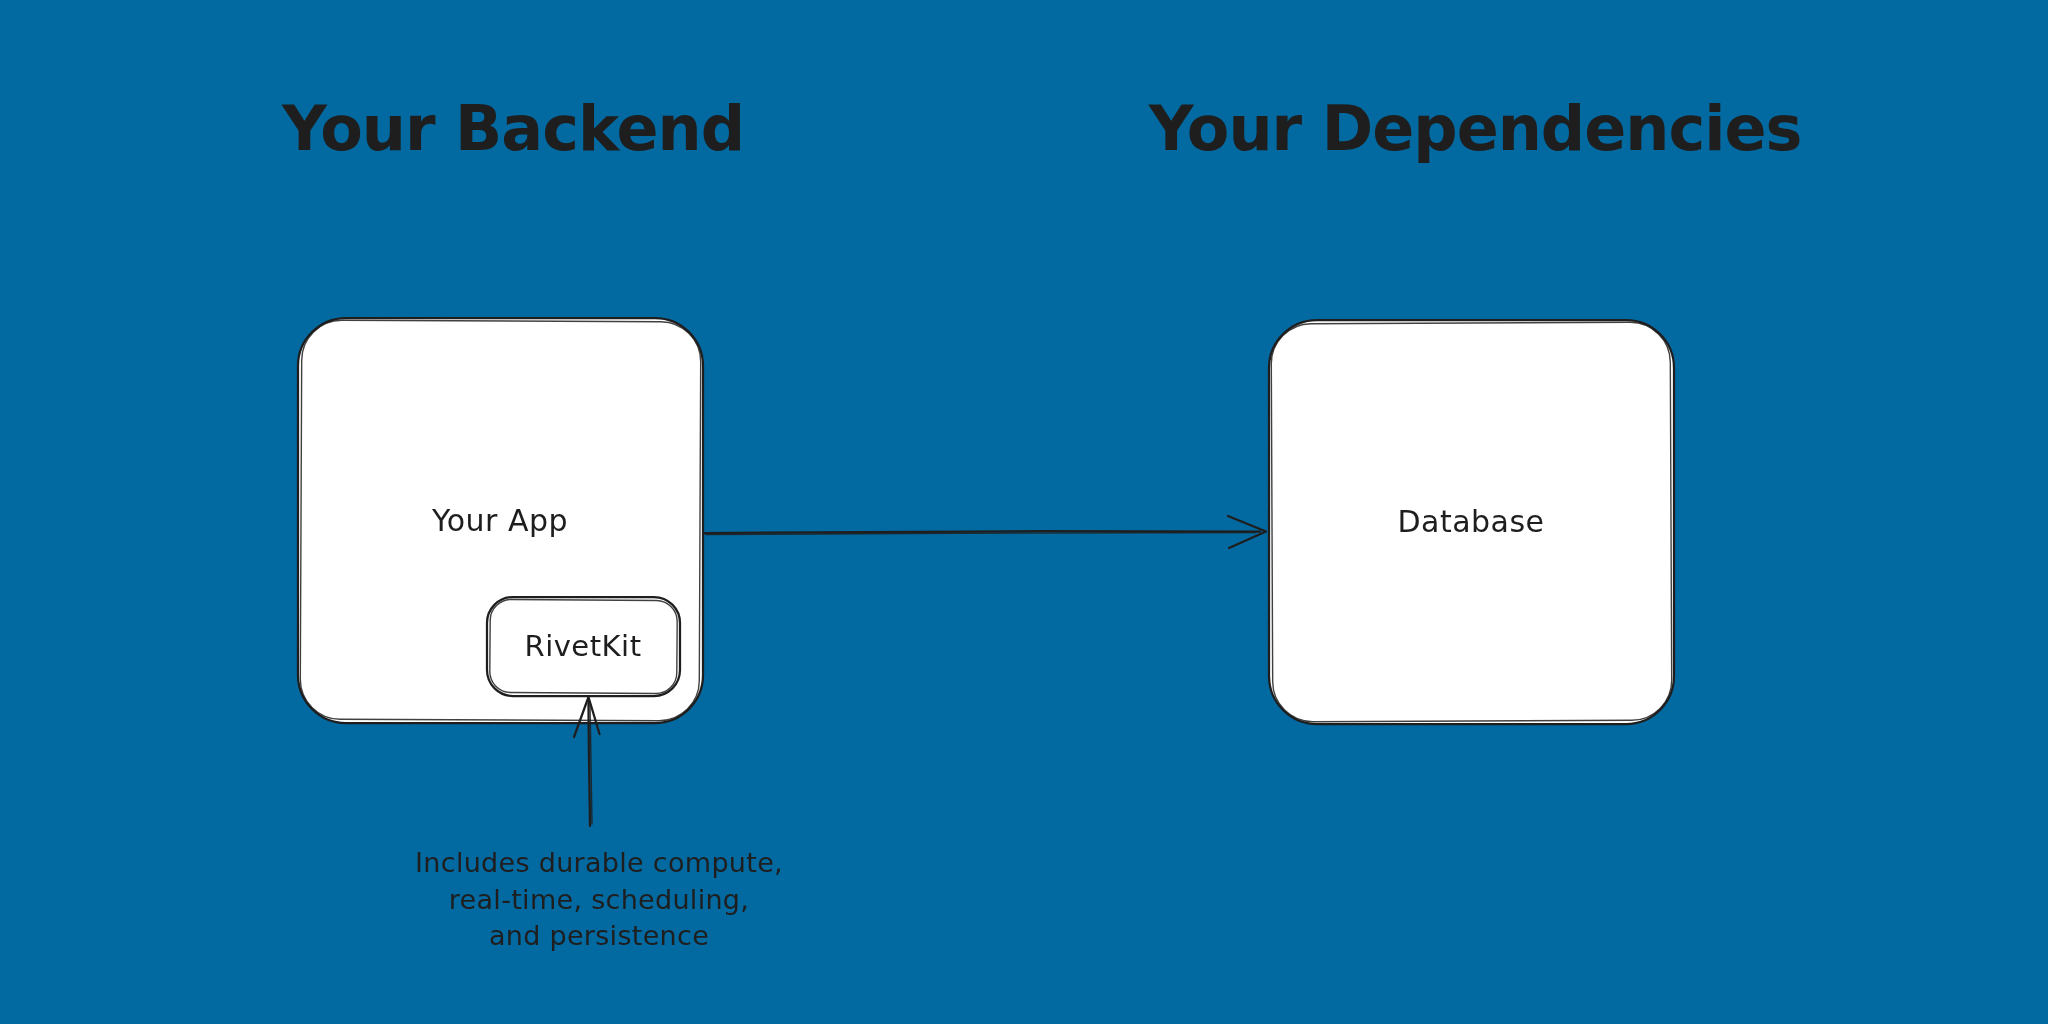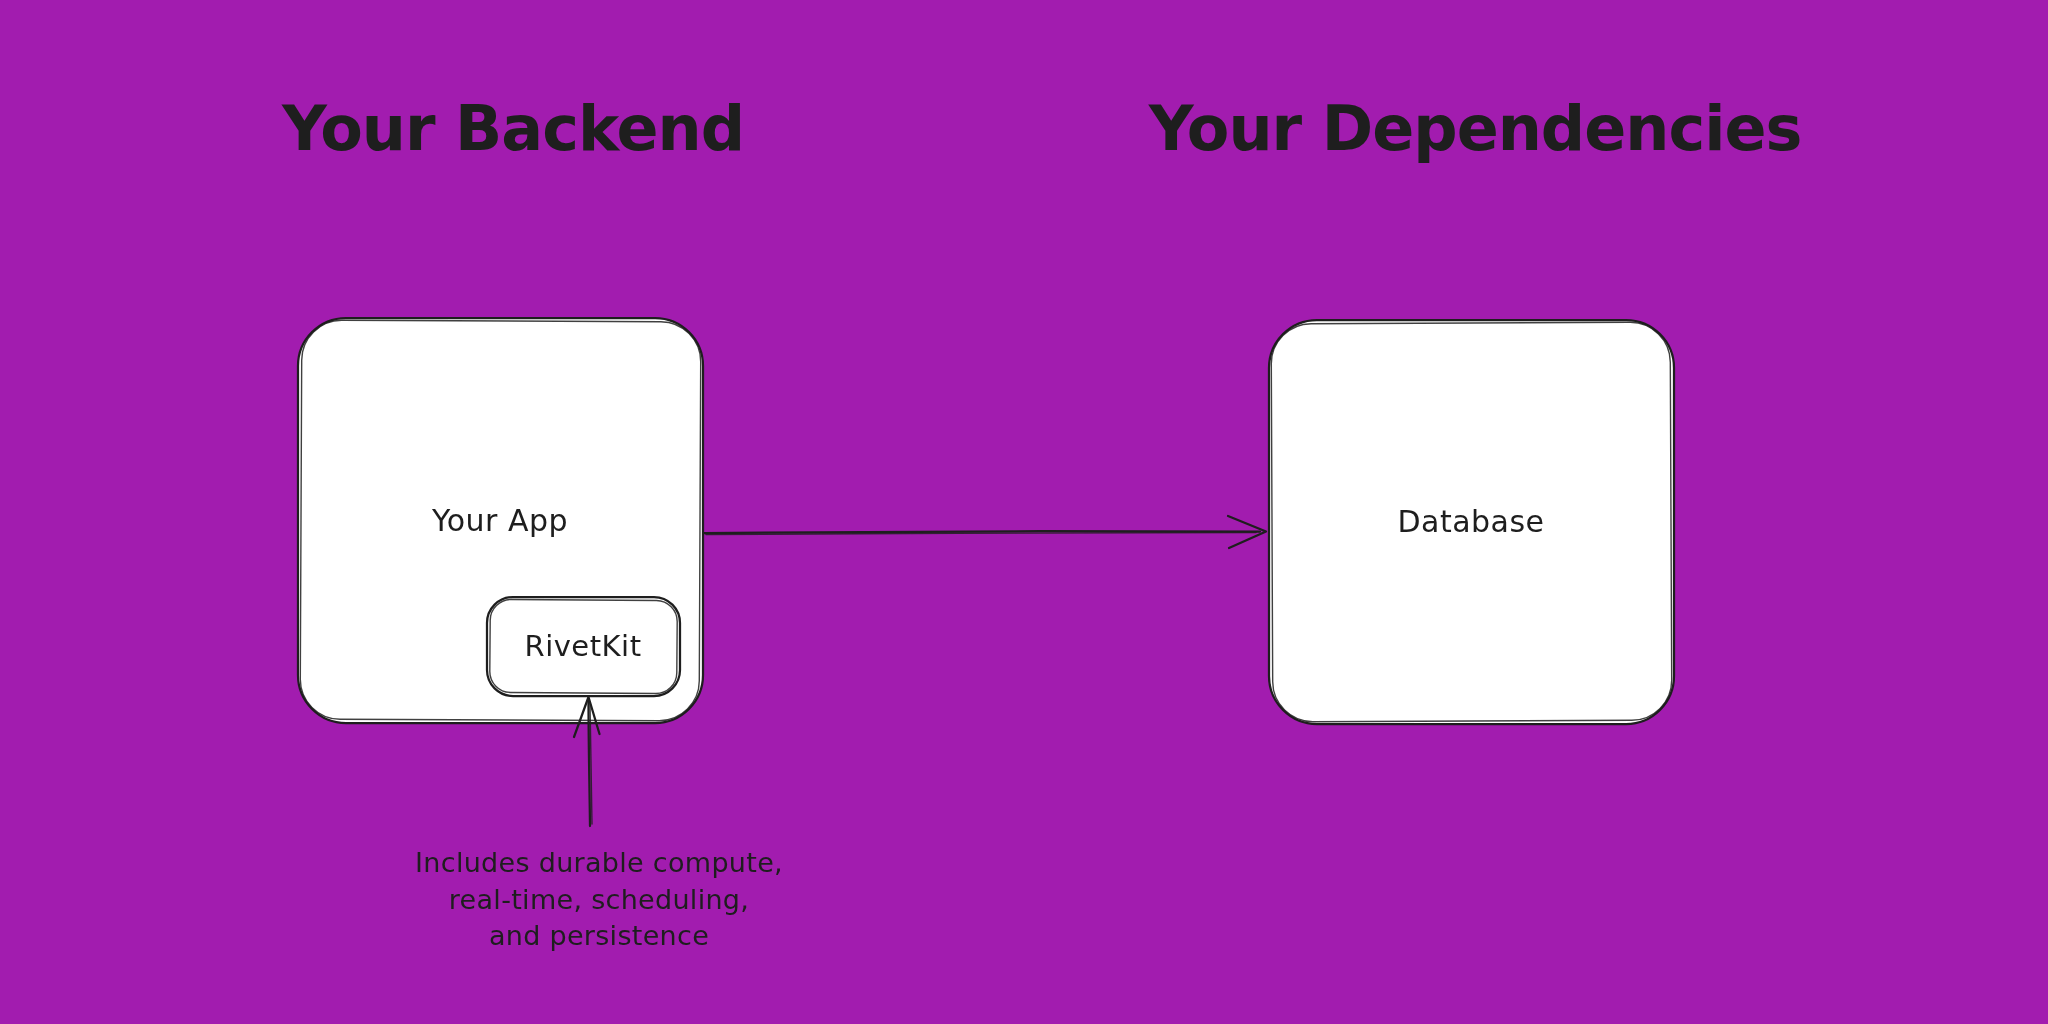--- a/index.html
+++ b/index.html
@@ -4,21 +4,21 @@
 <style>
   html, body {
     margin: 0;
     padding: 0;
     background: #ffffff;
   }
   .stage {
     position: relative;
     width: 2048px;
     height: 1024px;
-    background: #a21caf;
+    background: #0369a1;
     overflow: hidden;
   }
   svg {
     display: block;
   }
   .sketch-stroke {
     stroke: #1e1e1e;
     stroke-width: 2.25;
     fill: none;
     stroke-linecap: round;

